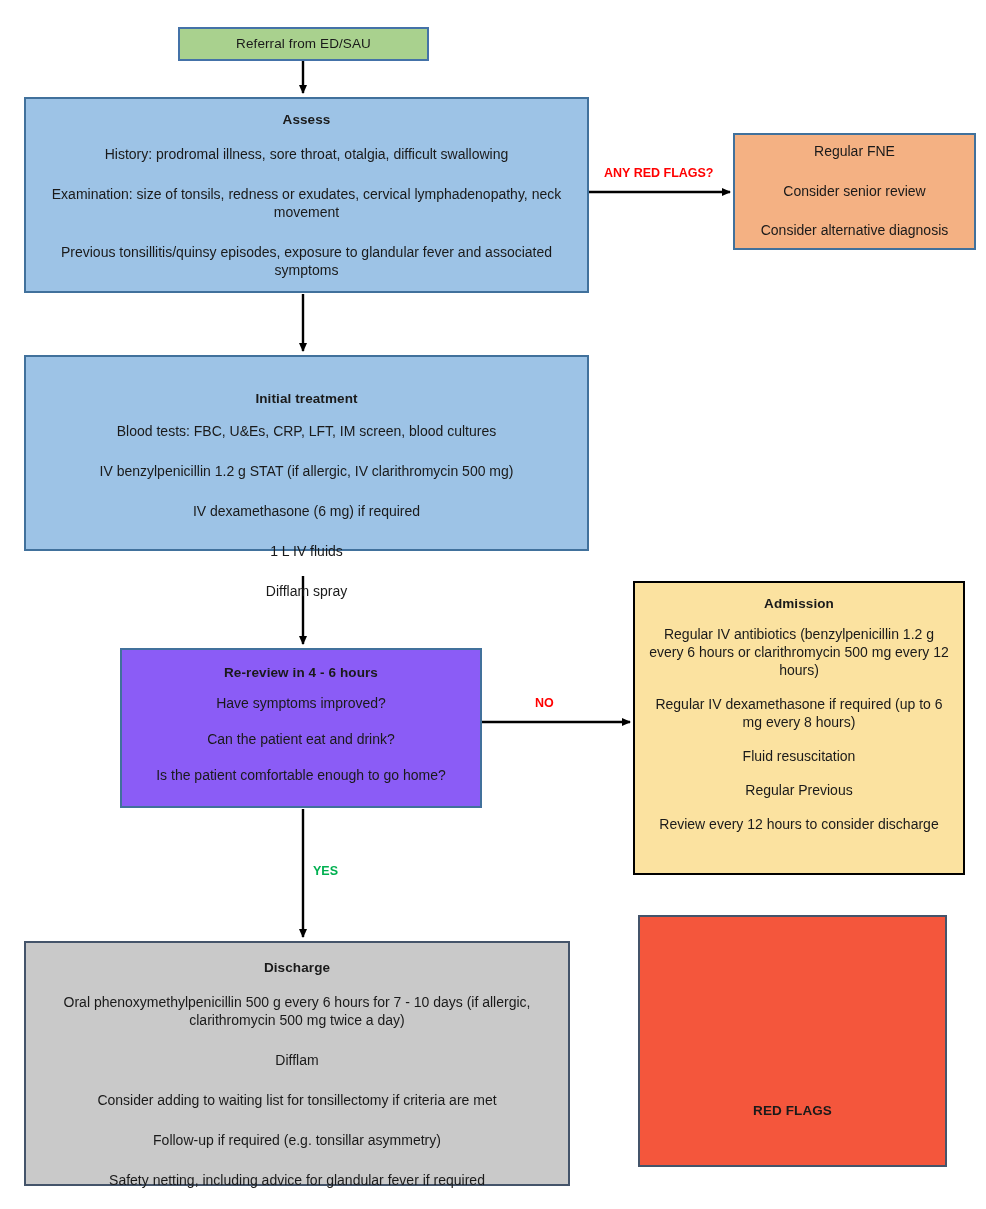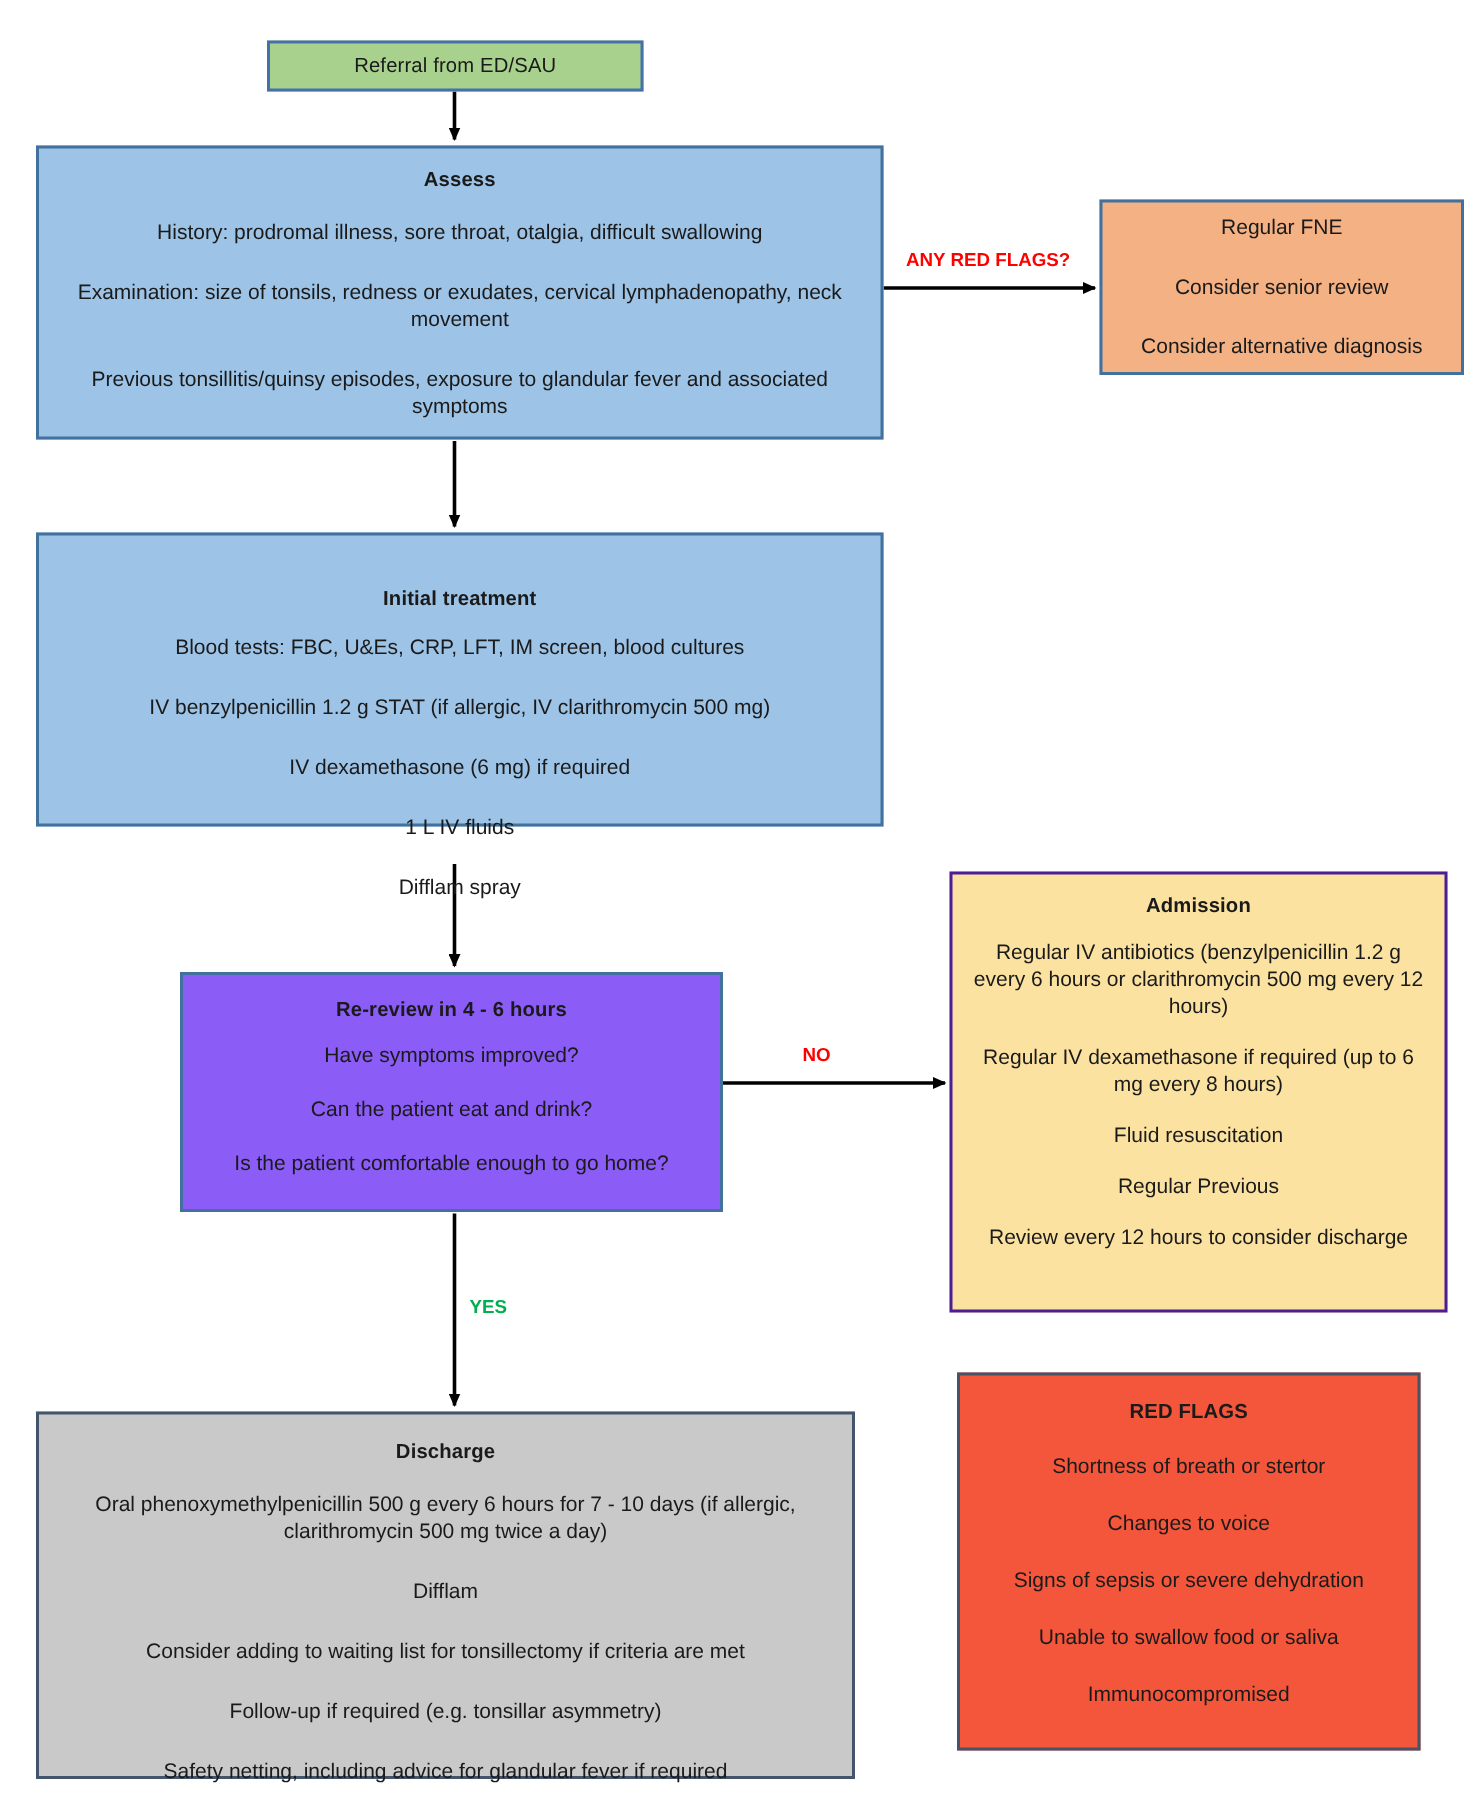--- a/index.html
+++ b/index.html
@@ -94,21 +94,21 @@
     padding: 6px 10px 14px 10px;
     justify-content: flex-start;
   }
   #node-rereview .title { margin-top: 8px; margin-bottom: 14px; }
   #node-rereview .line { margin-bottom: 18px; }
   #node-rereview .line:last-child { margin-bottom: 0; }
 
   #node-admission {
     left: 633px; top: 581px; width: 332px; height: 294px;
     background: #FBE2A0;
-    border: 2px solid #4c1d95;
+    border: 2px solid #000000;
     padding: 6px 12px 10px 12px;
     justify-content: flex-start;
   }
   #node-admission .title { margin-top: 6px; margin-bottom: 14px; }
   #node-admission .line { margin-bottom: 16px; }
   #node-admission .line:last-child { margin-bottom: 0; }
 
   #node-discharge {
     left: 24px; top: 941px; width: 546px; height: 245px;
     background: #C9C9C9;
@@ -232,24 +232,17 @@
     <div class="line">Oral phenoxymethylpenicillin 500 g every 6 hours for 7 - 10 days (if allergic, clarithromycin 500 mg twice a day)</div>
     <div class="line">Difflam</div>
     <div class="line">Consider adding to waiting list for tonsillectomy if criteria are met</div>
     <div class="line">Follow-up if required (e.g. tonsillar asymmetry)</div>
     <div class="line">Safety netting, including advice for glandular fever if required</div>
   </div>
 </div>
 
 <div class="node" id="node-redflags">
   <div class="title">RED FLAGS</div>
-  <div class="lines">
-    <div class="line">Shortness of breath or stertor</div>
-    <div class="line">Changes to voice</div>
-    <div class="line">Signs of sepsis or severe dehydration</div>
-    <div class="line">Unable to swallow food or saliva</div>
-    <div class="line">Immunocompromised</div>
-  </div>
 </div>
 
 <div class="edge-label" id="label-redflags">ANY RED FLAGS?</div>
 <div class="edge-label" id="label-no">NO</div>
 <div class="edge-label" id="label-yes">YES</div>
 
 </body></html>

